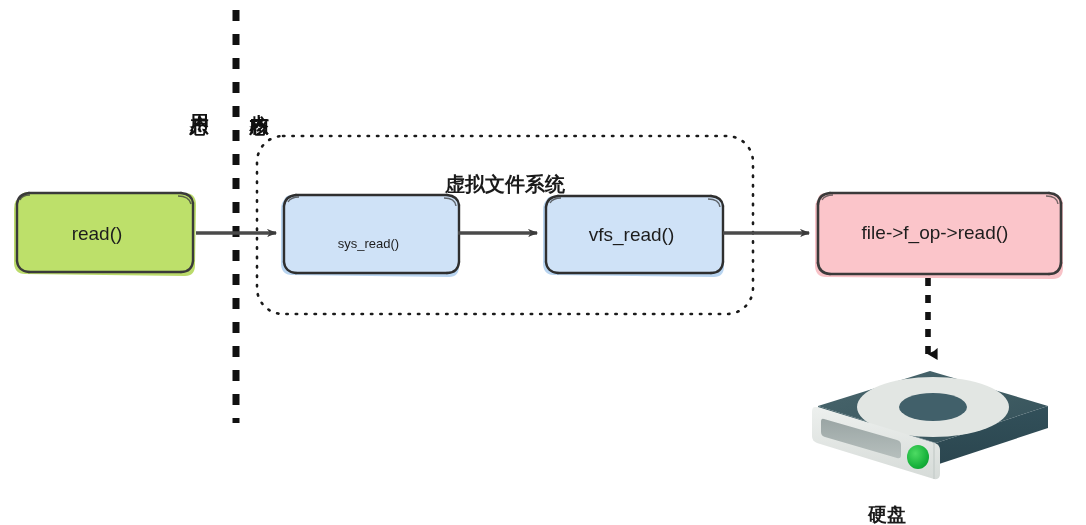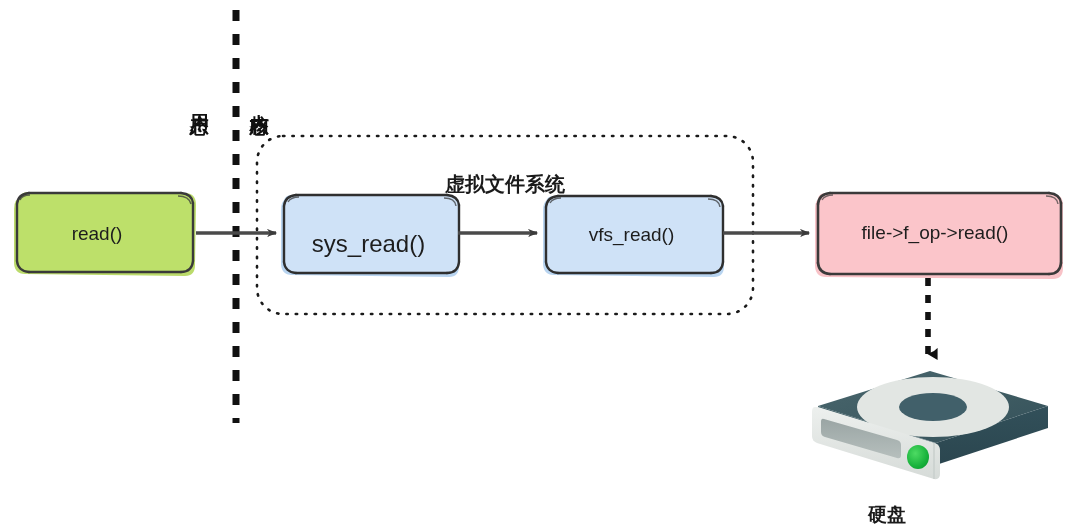--- a/index.html
+++ b/index.html
@@ -15,21 +15,21 @@
 
   .node-label{
     position:absolute;
     display:flex;align-items:center;justify-content:center;
     text-align:center;
     color:#1d1d1d;
     pointer-events:none;
     white-space:nowrap;
   }
   #read-label{left:14px;top:192px;width:166px;height:83px;font-size:19px;}
-  #sysread-label{left:282px;top:195px;width:173px;height:97px;font-size:24px;}
+  #sysread-label{left:282px;top:195px;width:173px;height:97px;font-size:13px;}
   #vfsread-label{left:543px;top:197px;width:177px;height:75px;font-size:19px;}
   #fop-label{left:815px;top:192px;width:240px;height:82px;font-size:19px;}
 
   .cjk{font-family:"DejaVu Sans","Liberation Sans",sans-serif;margin-top:24px;}
 
   #vfs-title{
     position:absolute;left:405px;top:147px;width:200px;
     text-align:center;font-size:20px;font-weight:bold;color:#1a1a1a;
   }
   #disk-caption{

